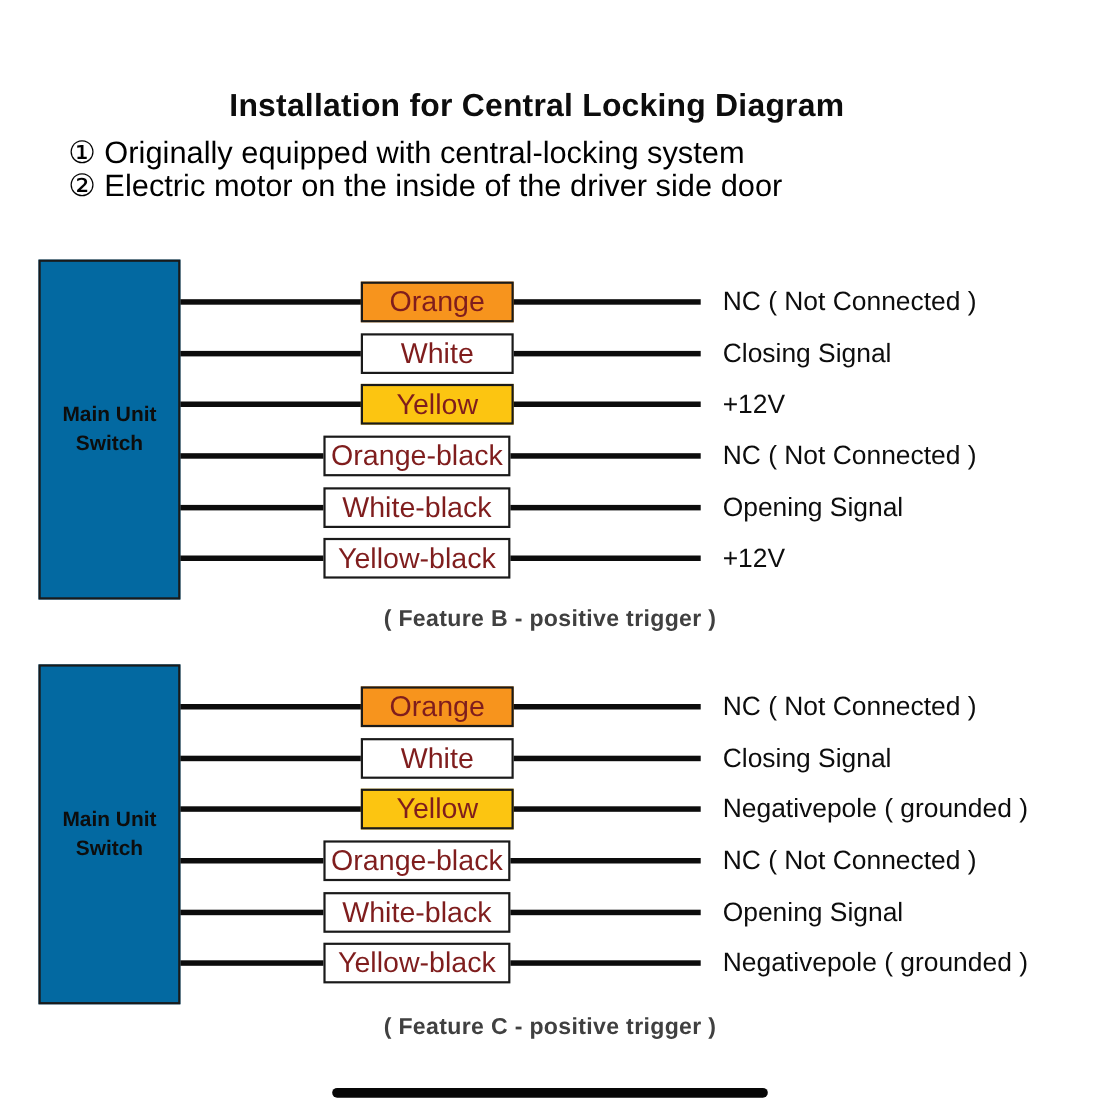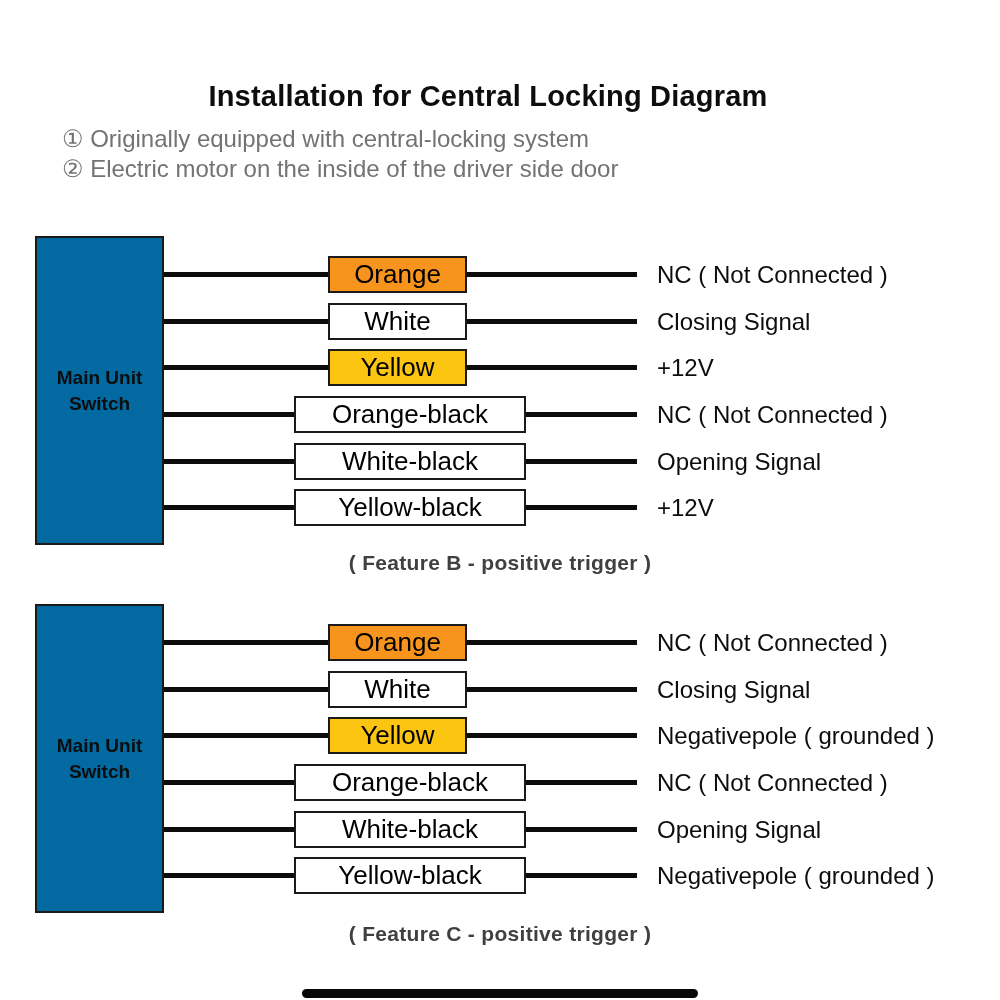--- a/index.html
+++ b/index.html
@@ -4,40 +4,40 @@
 <style>
   html,body{margin:0;padding:0;background:#ffffff;}
   .canvas{
     position:relative;width:1000px;height:1000px;background:#ffffff;
     font-family:"Liberation Sans",sans-serif;color:#111;overflow:hidden;
   }
   .title{
     position:absolute;top:80px;left:0;width:976px;text-align:center;
     font-size:29px;font-weight:bold;letter-spacing:0.2px;color:#0d0d0d;
   }
-  .notes{position:absolute;top:124px;left:62px;font-size:24px;line-height:29.5px;color:#737373;}
+  .notes{position:absolute;top:124px;left:62px;font-size:28px;line-height:29.5px;color:#000000;}
   .diagram{position:absolute;left:0;width:1000px;height:310px;}
   .diagram-b{top:236px;}
   .diagram-c{top:604px;}
   .unit-box{
     position:absolute;left:35px;top:0;width:129px;height:309px;background:#0369a1;
     border:2px solid #1a1a1a;box-sizing:border-box;
     display:flex;flex-direction:column;align-items:center;justify-content:center;
     font-size:19px;font-weight:bold;line-height:26px;color:#0d0d0d;text-align:center;
   }
   .row{position:absolute;left:0;width:1000px;height:38px;}
   .r1{top:20px}.r2{top:67px}.r3{top:113px}.r4{top:160px}.r5{top:207px}.r6{top:253px}
   .wire{position:absolute;left:164px;top:16px;width:473px;height:5px;background:#0c0c0c;}
   .wlabel{
     position:absolute;top:0;height:37px;box-sizing:border-box;border:2.5px solid #1a1a1a;
     display:flex;align-items:center;justify-content:center;
-    font-size:26px;color:#000000;background:#fff;
+    font-size:26px;color:#7f1d1d;background:#fff;
   }
   .narrow{left:328px;width:139px;}
-  .wide{left:294px;width:232px;}
+  .wide{left:294px;width:170px;}
   .fill-orange{background:#F7941D;}
   .fill-yellow{background:#FCC511;}
   .fill-white{background:#ffffff;}
   .target{
     position:absolute;left:657px;top:0;height:38px;display:flex;align-items:center;
     font-size:24px;color:#0d0d0d;white-space:nowrap;
   }
   .caption{
     position:absolute;left:0;width:1000px;text-align:center;
     font-size:21px;font-weight:bold;color:#404040;letter-spacing:0.3px;

